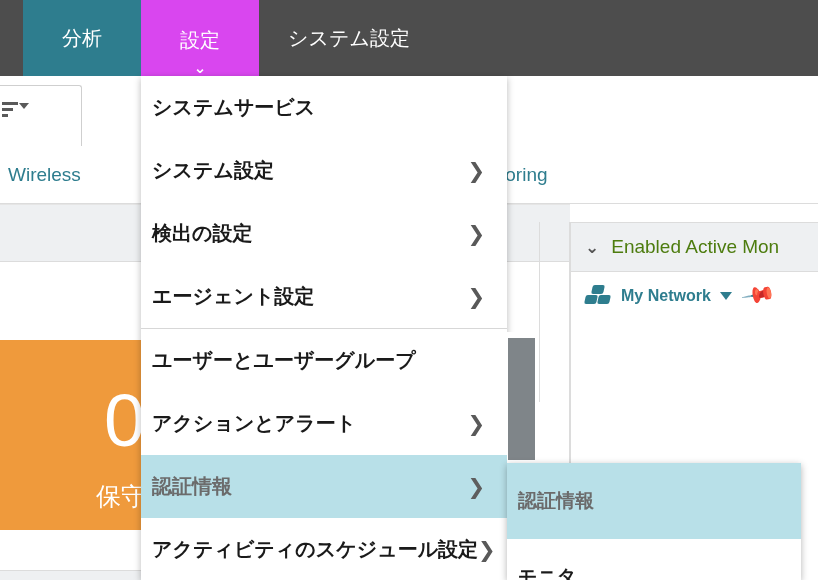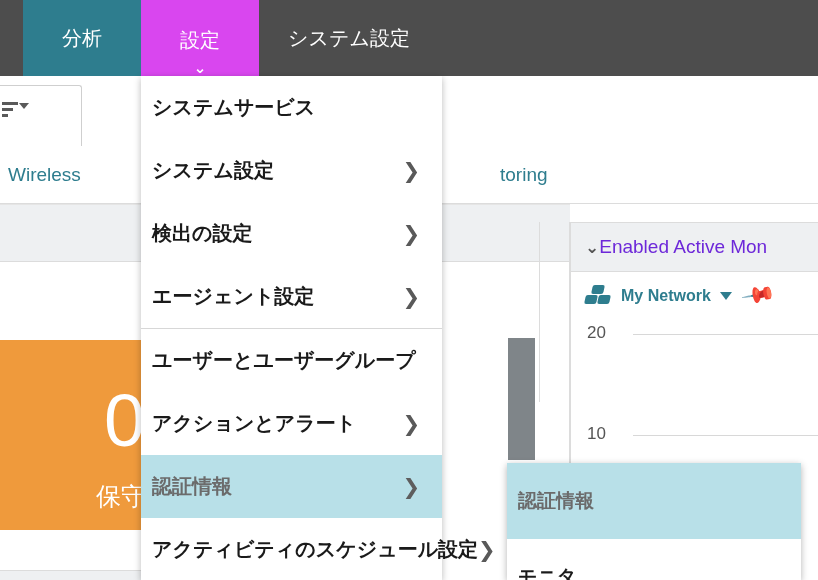--- a/index.html
+++ b/index.html
@@ -229,21 +229,22 @@
     align-items: center;
   }
   .panel-chevron {
     margin-left: 14px;
     color: #555;
     font-size: 17px;
     font-weight: bold;
     line-height: 1;
   }
   .panel-title {
-    color: #6d28d9;
+    margin-left: 12px;
+    color: #4d7c0f;
     font-size: 19px;
     white-space: nowrap;
     text-align: right;
   }
   .panel-subrow {
     position: absolute;
     left: 0;
     top: 48px;
     width: 248px;
     height: 50px;
@@ -309,21 +310,21 @@
     width: 190px;
     height: 1px;
     background: #d8d8d8;
   }
 
   
   .menu-panel {
     position: absolute;
     left: 141px;
     top: 76px;
-    width: 301px;
+    width: 366px;
     height: 504px;
     background: #ffffff;
     box-shadow: 0 2px 7px rgba(0,0,0,0.28);
     box-sizing: border-box;
   }
   .menu-item {
     position: relative;
     height: 63px;
     display: flex;
     align-items: center;
@@ -448,26 +449,20 @@
           <span class="net-icon">
             <span></span>
               <span></span>
               <span></span>
           </span>
           <span class="net-label">My Network</span>
           <span class="net-caret"></span>
           <span class="pin-icon">📌</span>
         </div>
 
-        <div class="chart">
-          <div class="ytick" style="top:0px;">20</div>
-          <div class="gridline" style="top:11px;"></div>
-          <div class="ytick" style="top:101px;">10</div>
-          <div class="gridline" style="top:112px;"></div>
-        </div>
       </div>
 
       <div class="thin-div" style="left:539px; top:146px; height:180px;"></div>
       <div class="thin-div" style="left:569px; top:146px; height:434px;"></div>
     </div>
 
     <div class="navbar">
       <div class="nav-item nav-analytics">
         <span>分析</span>
       </div>

